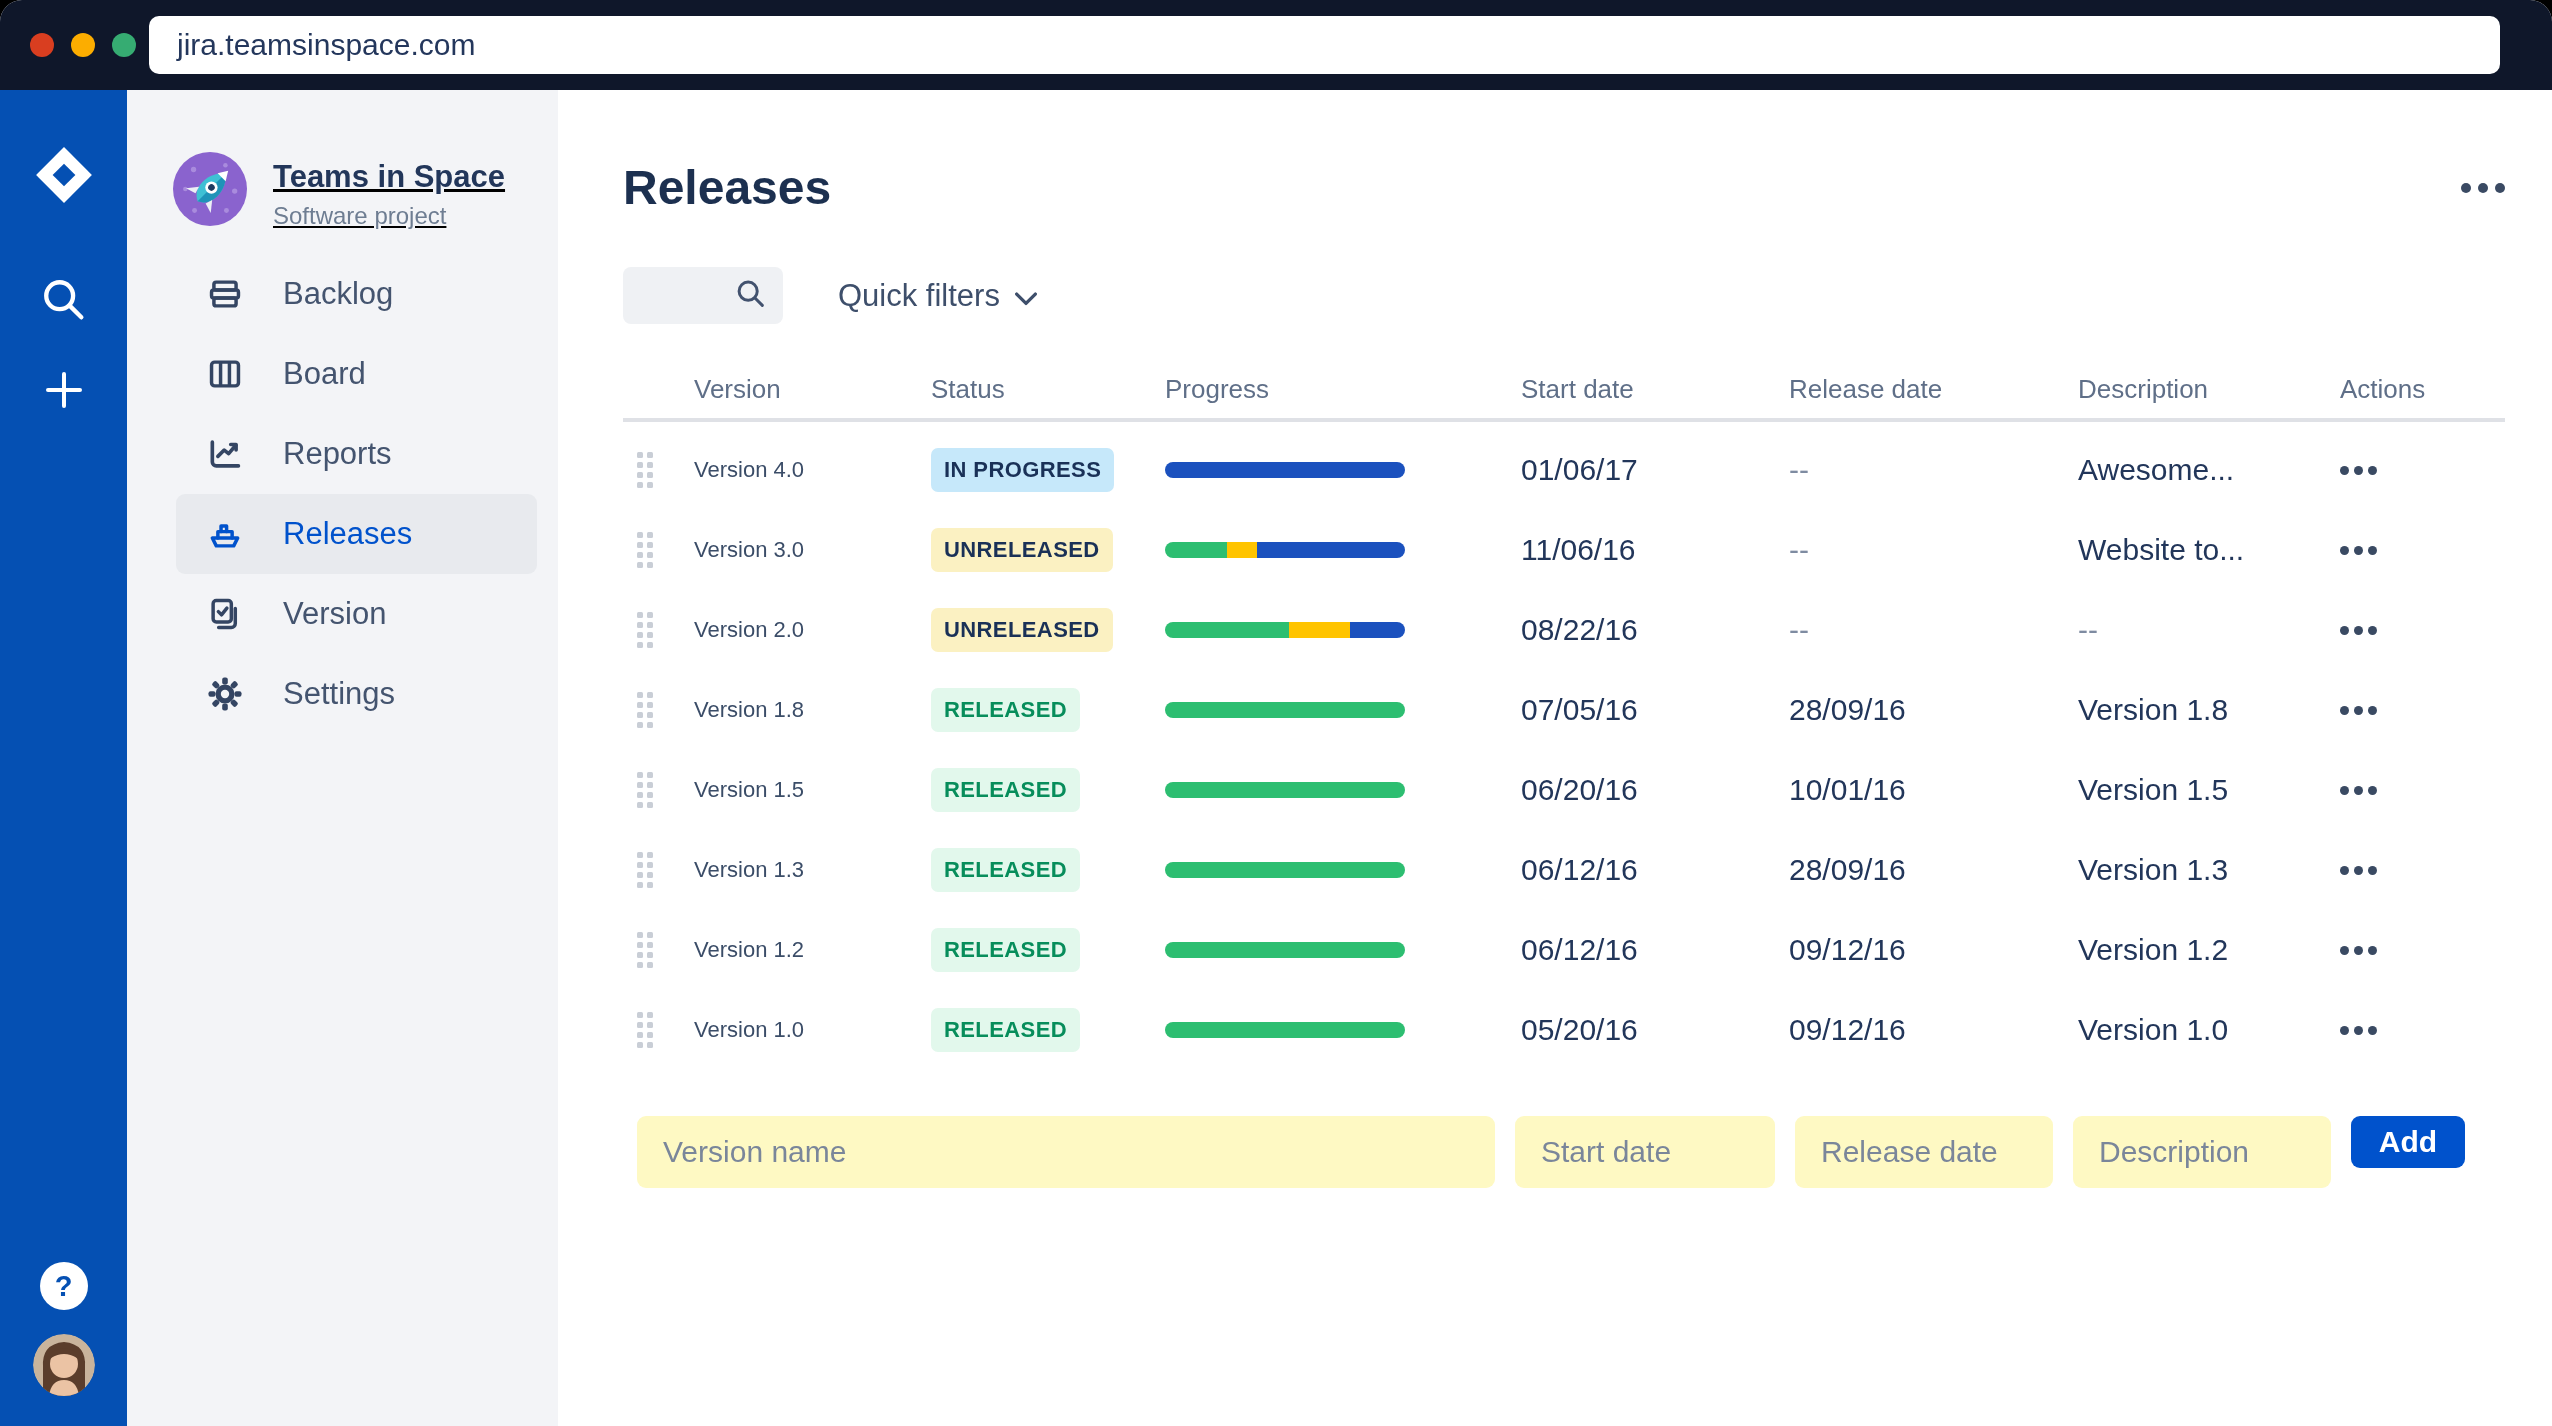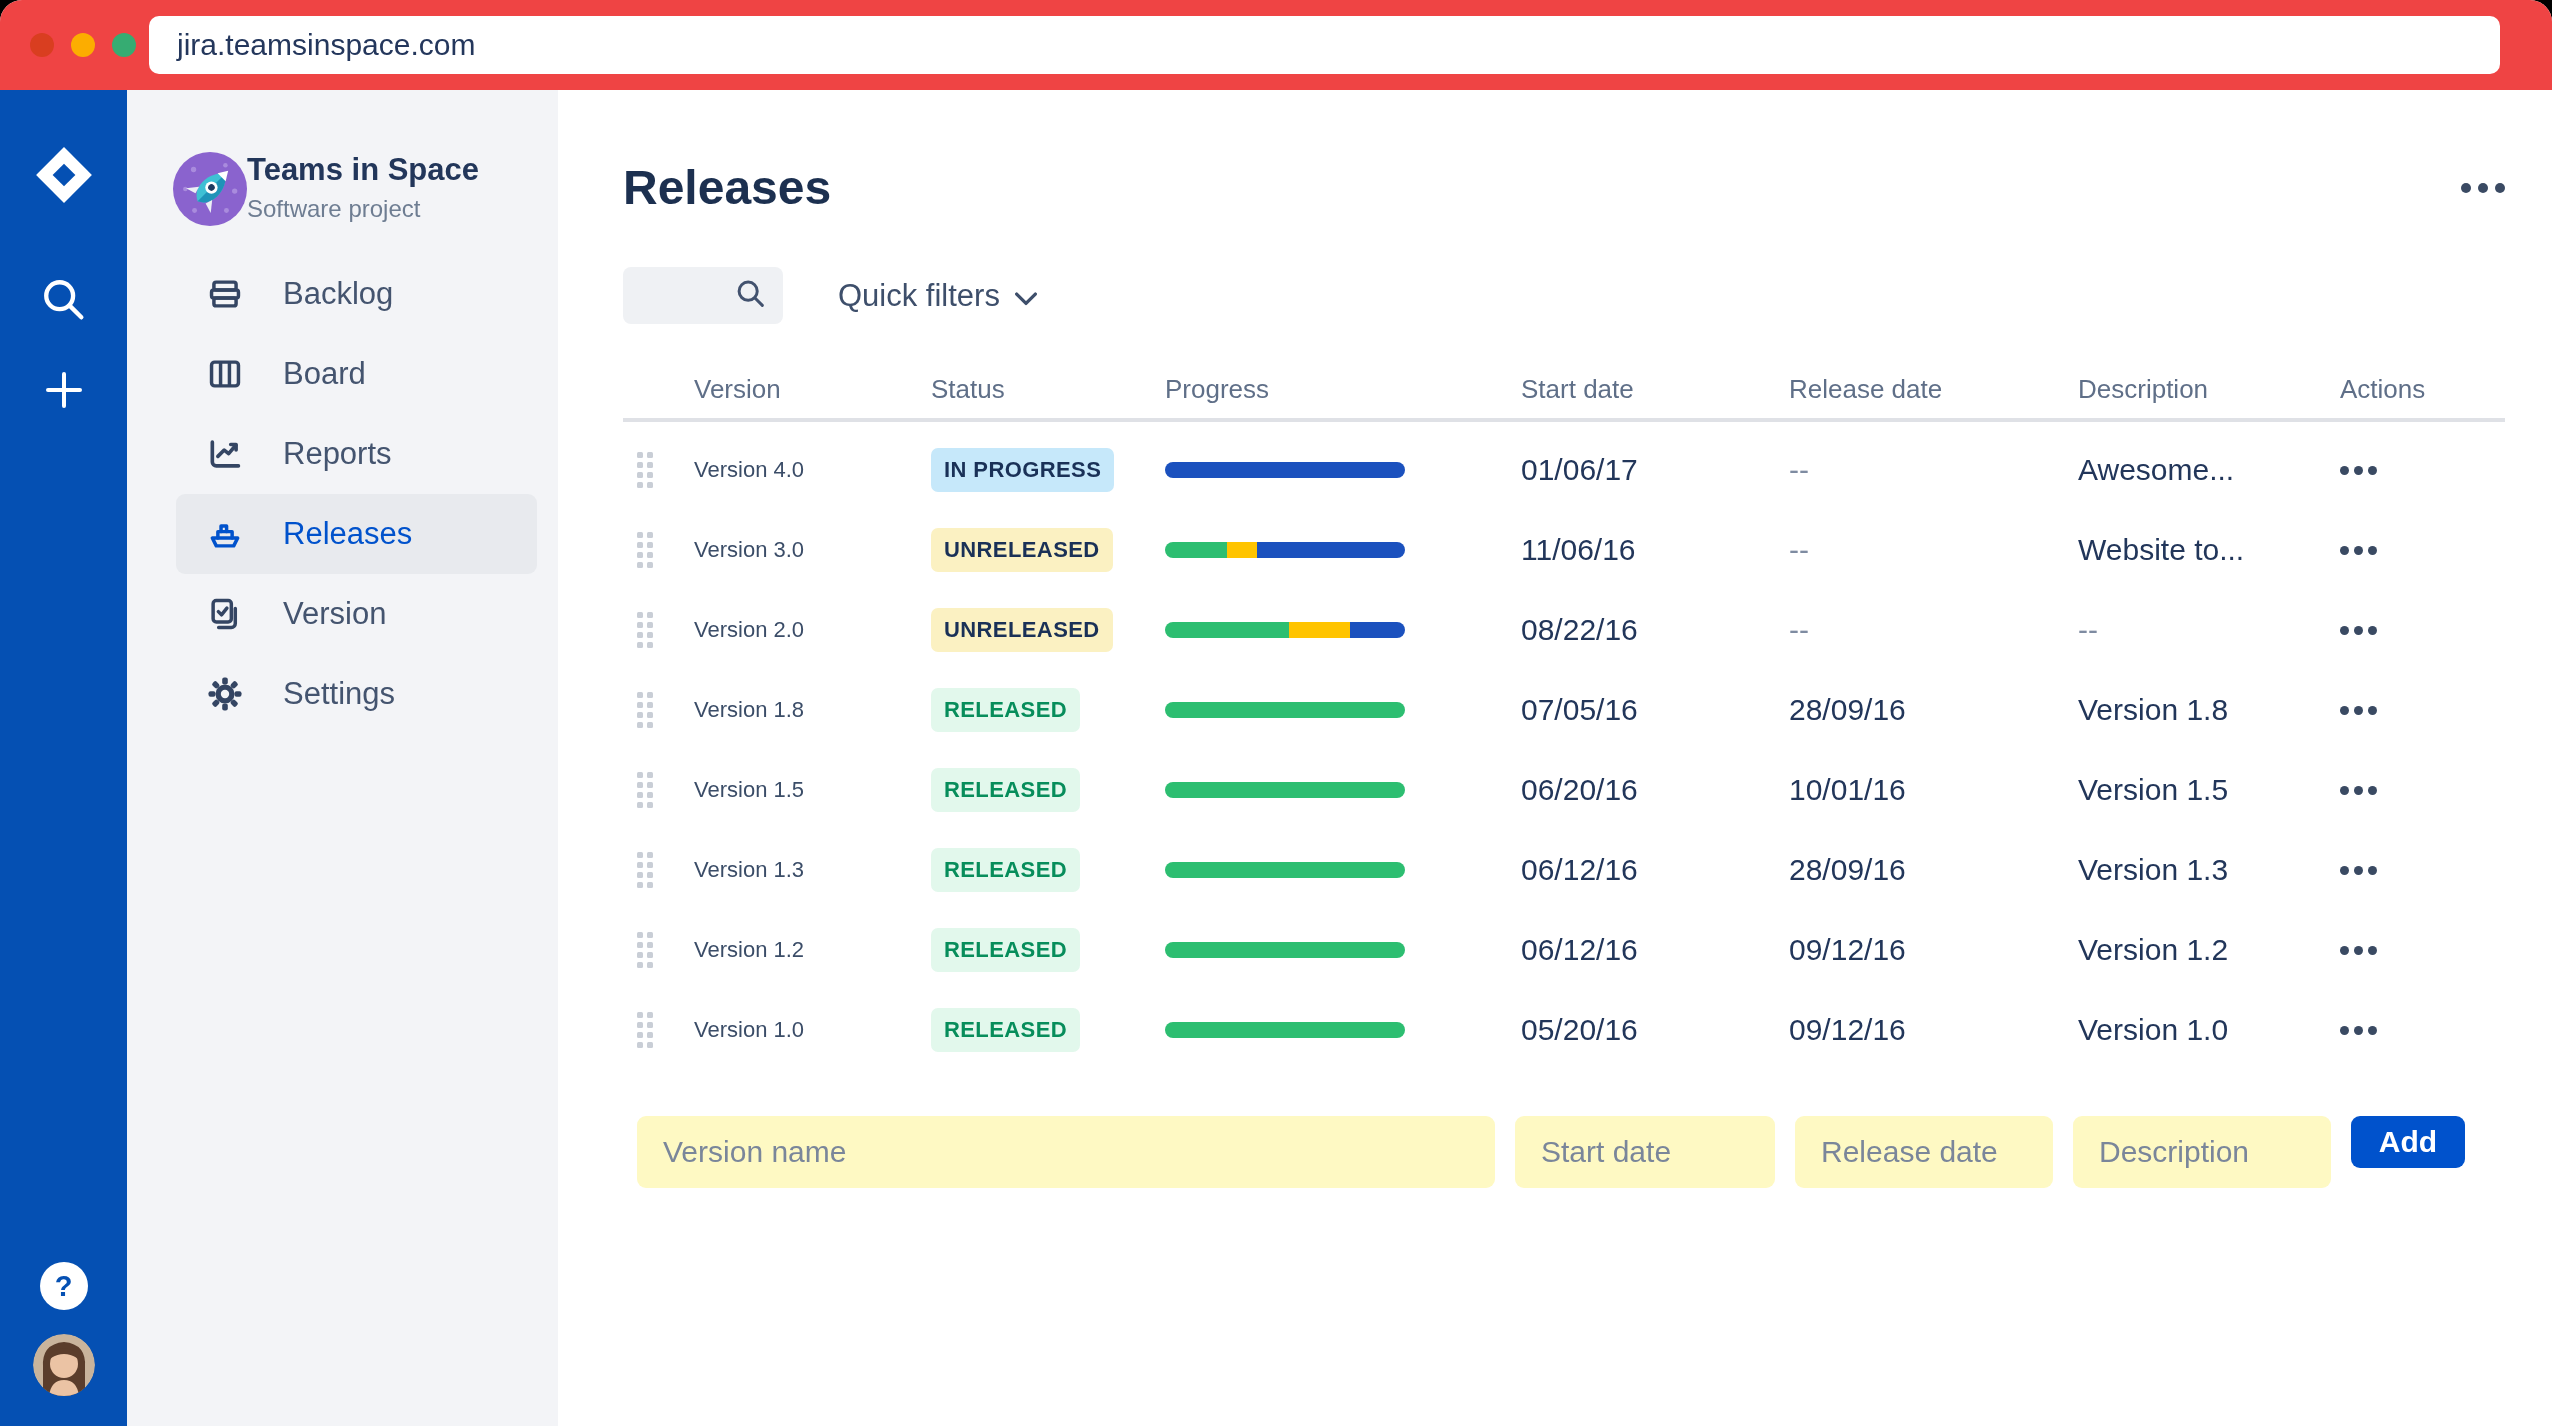--- a/index.html
+++ b/index.html
@@ -3,21 +3,21 @@
 <meta charset="utf-8">
 <style>
   * { margin:0; padding:0; box-sizing:border-box; font-family:"Liberation Sans", sans-serif; }
   html,body { background:#000; }
   body { width:2552px; height:1426px; overflow:hidden; }
 
   .window { width:2552px; height:1426px; border-radius:22px 22px 0 0; overflow:hidden;
             display:flex; flex-direction:column; background:#fff; }
 
   
-  .chrome { height:90px; background:#ef4444; display:flex; align-items:center;
+  .chrome { height:90px; background:#0f172a; display:flex; align-items:center;
             padding:0 52px 0 30px; flex:none; }
   .lights { display:flex; gap:17px; align-items:center; }
   .light { width:24px; height:24px; border-radius:50%; }
   .light.red { background:#D93E20; }
   .light.yellow { background:#FCAD00; }
   .light.green { background:#36AC72; }
   .url-bar { flex:1; margin-left:13px; height:58px; background:#fff; border-radius:10px;
              display:flex; align-items:center; padding:0 28px; font-size:30px; color:#24375C; }
 
   
@@ -31,21 +31,21 @@
   .rail .search-btn { margin-top:64px; }
   .rail .plus-btn { margin-top:40px; }
   .rail .spacer { flex:1; }
   .help-btn { width:48px; height:48px; border-radius:50%; background:#fff; color:#0550B3;
               font-size:29px; font-weight:bold; display:flex; align-items:center;
               justify-content:center; margin-bottom:24px; border:none; cursor:pointer; }
   .user-avatar { margin-bottom:30px; border-radius:50%; overflow:hidden; width:62px; height:62px; cursor:pointer; }
 
   
   .sidebar { width:431px; background:#F3F4F7; flex:none; padding-top:62px; }
-  .proj { display:flex; padding-left:46px; align-items:flex-start; }
+  .proj { display:flex; gap:26px; padding-left:46px; align-items:flex-end;text-decoration:underline; }
   .proj-name { font-size:31px; font-weight:700; color:#22365A; }
   .proj-type { font-size:24px; color:#6E7D92; margin-top:7px; }
   .nav { margin-top:24px; padding:0 21px; display:flex; flex-direction:column;margin-left:28px; }
   .nav-item { height:80px; border-radius:9px; display:flex; align-items:center; padding-left:29px;
               gap:38px; font-size:31px; color:#44546F; cursor:pointer; background:transparent; border:none; }
   .nav-item .nicon { width:40px; display:flex; justify-content:center; }
   .nav-item.selected { background:#E8EAEE; color:#0052CC; font-weight:500; }
 
   
   .main { flex:1; background:#fff; padding:0 47px 0 65px; min-width:0; }

